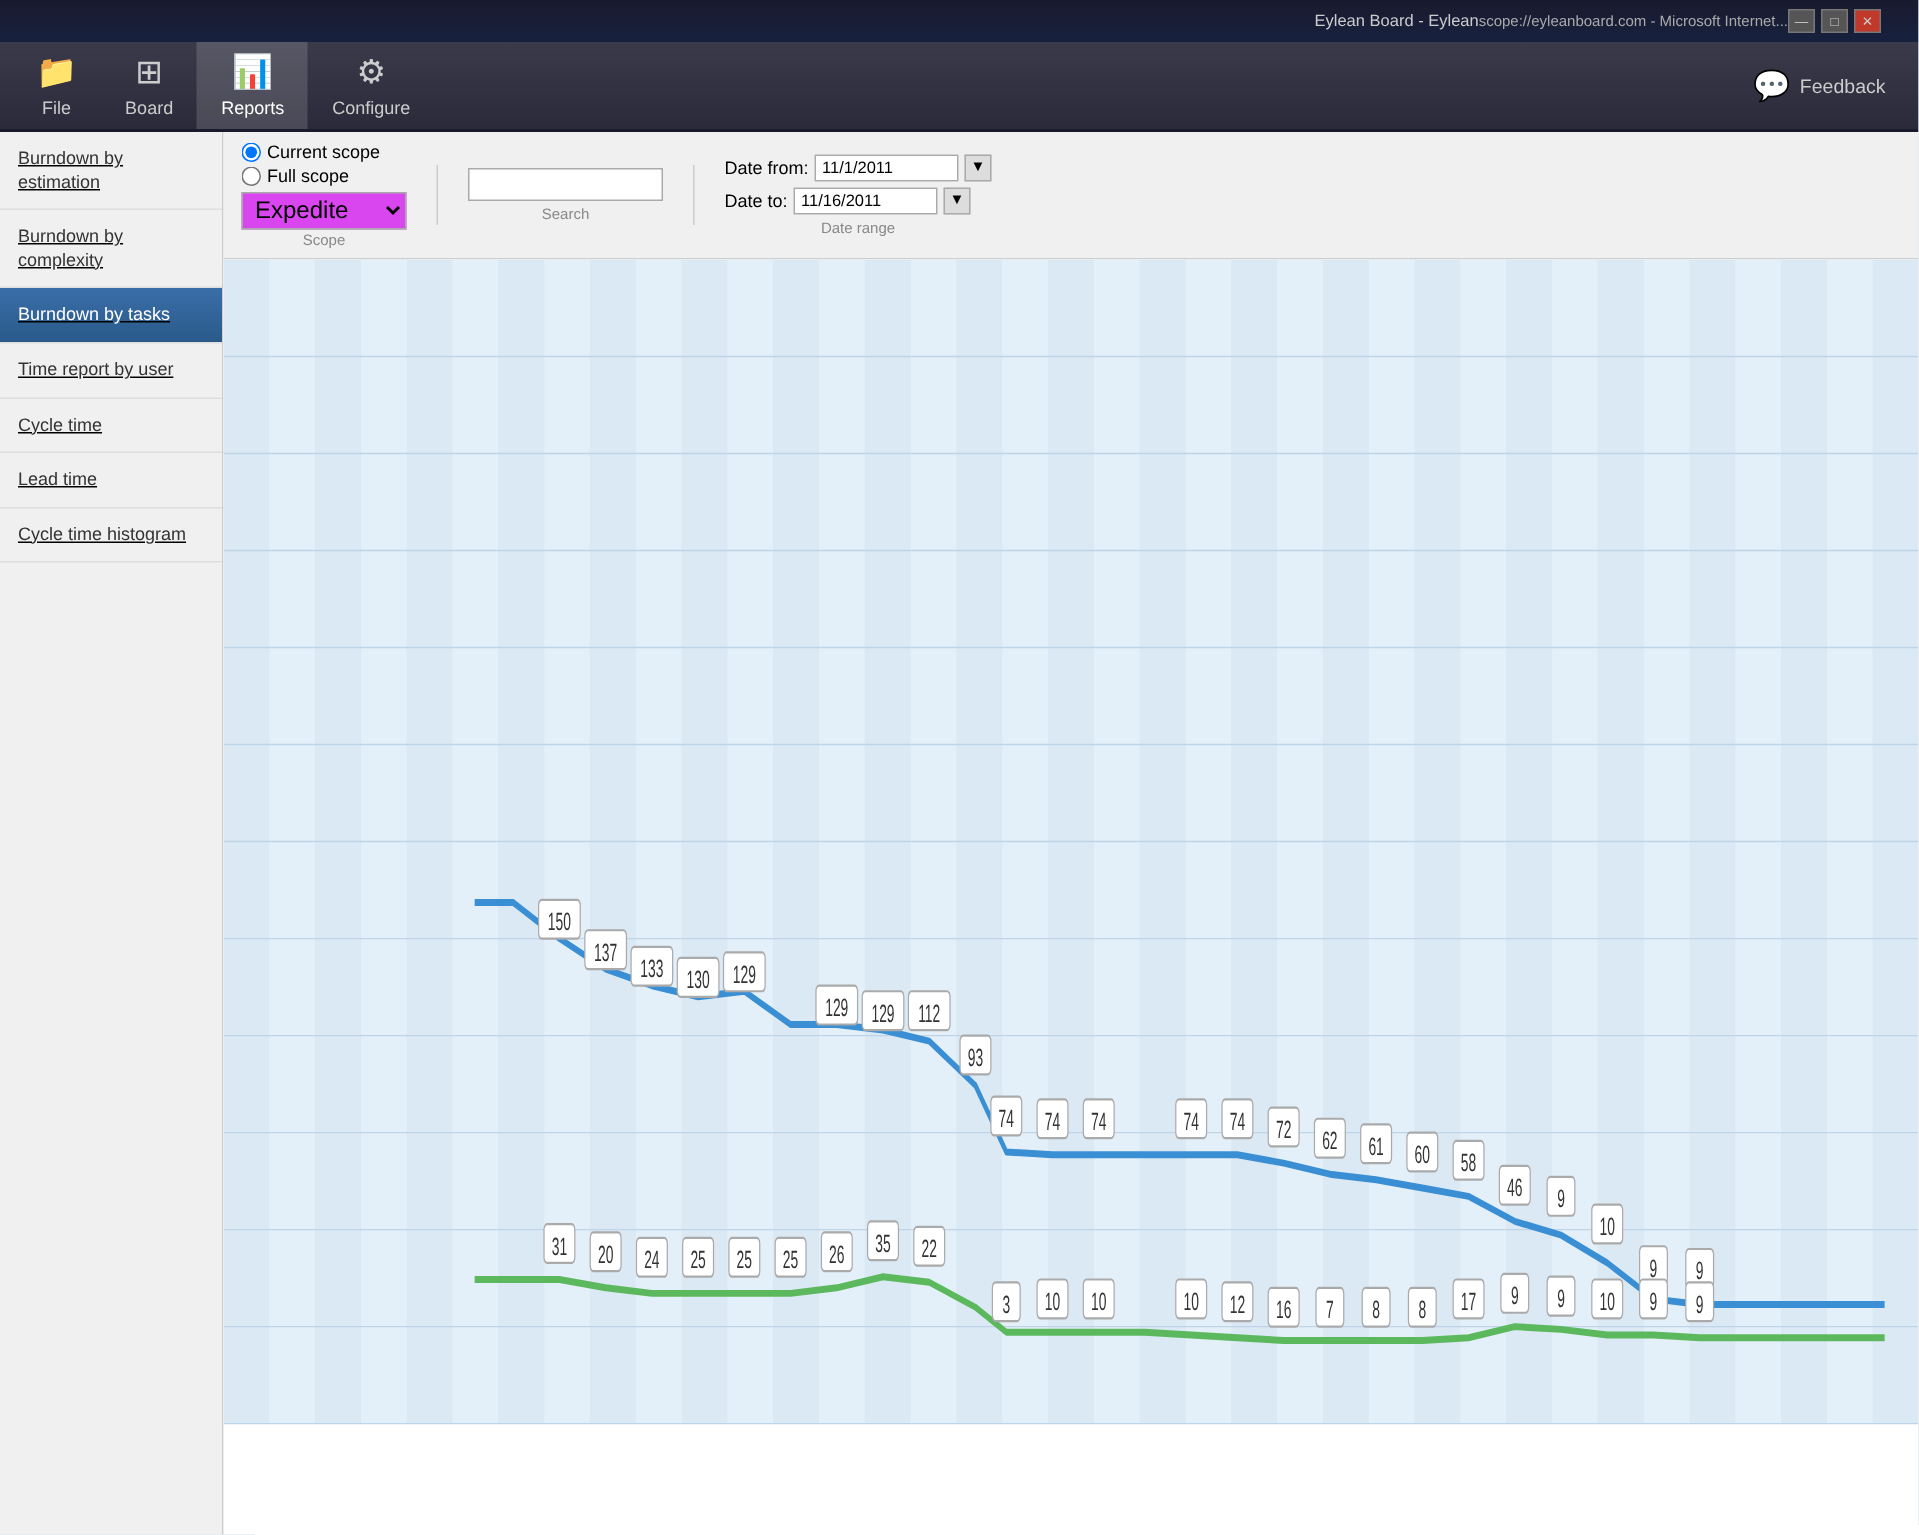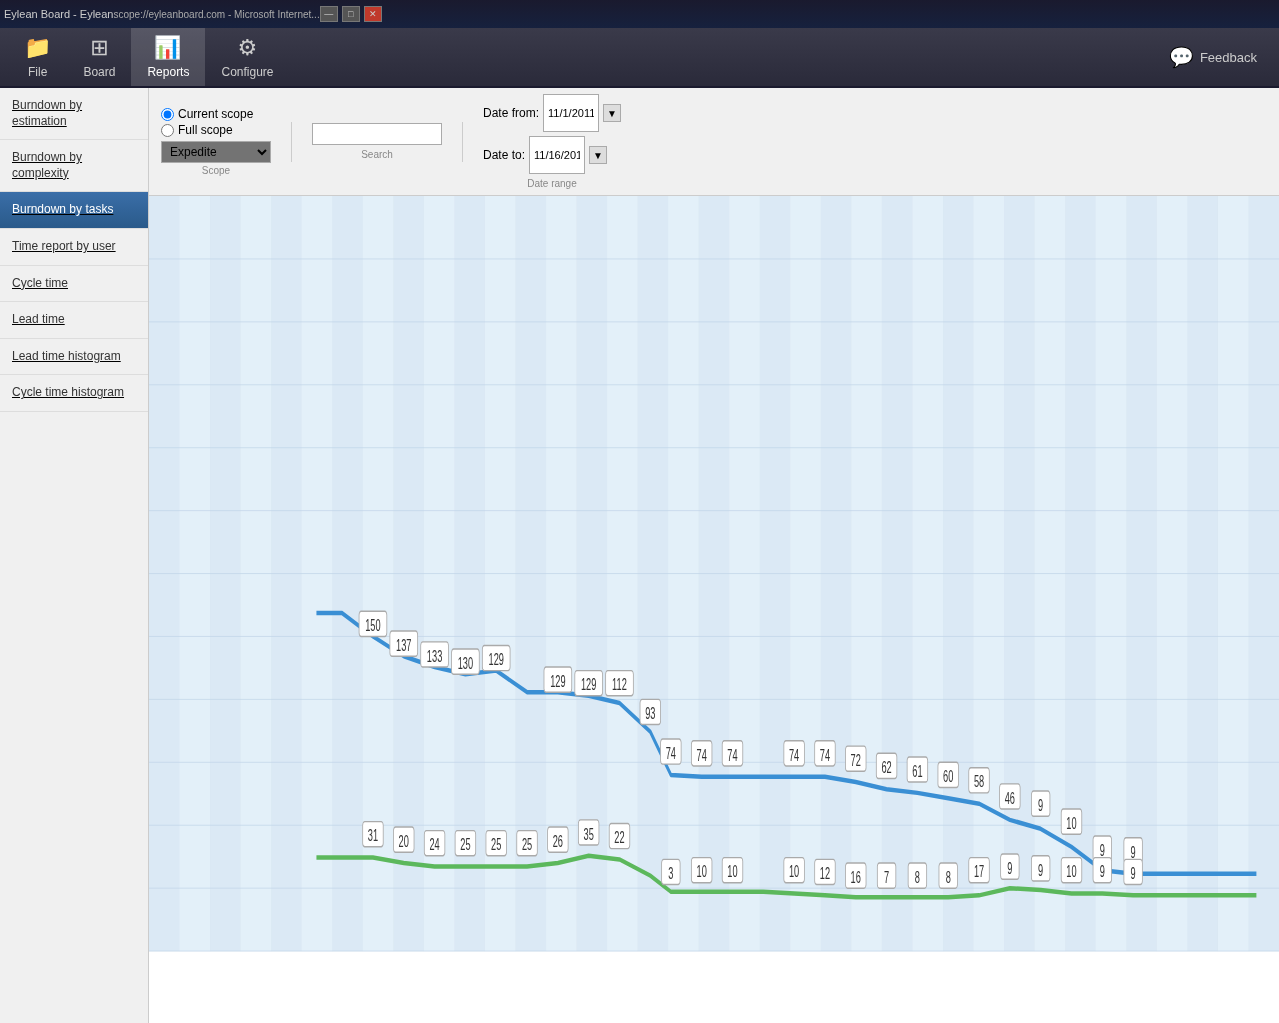--- a/index.html
+++ b/index.html
@@ -5,22 +5,22 @@
     * { box-sizing: border-box; margin: 0; padding: 0; }
     body { font-family: 'Segoe UI', Tahoma, Geneva, Verdana, sans-serif; font-size: 12px; background: #c8d8e8; overflow: hidden; }
 
     
     .title-bar {
       background: linear-gradient(to bottom, #1a1a2e, #16213e);
       color: #ccc;
       height: 28px;
       display: flex;
       align-items: center;
-      justify-content: flex-start;
-      padding: 0 4px;
+      justify-content: flex-end;
+      padding: 0 25px;
       font-size: 11px;
     }
     .title-bar-controls { display: flex; gap: 4px; }
     .title-bar-btn {
       width: 18px; height: 16px;
       background: #555;
       border: 1px solid #777;
       display: flex; align-items: center; justify-content: center;
       font-size: 9px; color: #ccc; cursor: pointer;
     }
@@ -114,24 +114,24 @@
       font-size: 10px;
       color: #888;
       text-align: center;
     }
     .scope-dropdown {
       display: flex;
       align-items: center;
       gap: 4px;
     }
     select {
-      background: #737373;
+      background: #d946ef;
       border: 1px solid #aaa;
       padding: 2px 4px;
-      font-size: 12px;
+      font-size: 16px;
       width: 110px;
     }
     .search-input {
       border: 1px solid #aaa;
       background: white;
       padding: 3px 6px;
       font-size: 12px;
       width: 130px;
       height: 22px;
     }
@@ -142,23 +142,23 @@
       font-size: 12px;
     }
     .date-row {
       display: flex;
       align-items: center;
       gap: 4px;
     }
     .date-input {
       border: 1px solid #aaa;
       background: white;
-      padding: 12px 4px;
+      padding: 2px 4px;
       font-size: 11px;
-      width: 56px;
+      width: 96px;
     }
     .date-btn {
       width: 18px; height: 18px;
       background: #ddd;
       border: 1px solid #aaa;
       font-size: 10px;
       display: flex; align-items: center; justify-content: center;
       cursor: pointer;
     }
     .filter-divider {
@@ -221,21 +221,20 @@
 
 <div class="main-layout">
 
   <div class="sidebar">
     <div class="sidebar-item">Burndown by estimation</div>
     <div class="sidebar-item">Burndown by complexity</div>
     <div class="sidebar-item active">Burndown by tasks</div>
     <div class="sidebar-item">Time report by user</div>
     <div class="sidebar-item">Cycle time</div>
     <div class="sidebar-item">Lead time</div>
-    <div class="sidebar-item">Lead time histogram</div>
     <div class="sidebar-item">Cycle time histogram</div>
   </div>
 
   <div class="content">
 
     <div class="filter-bar">
 
       <div style="display:flex;flex-direction:column;gap:2px;">
         <div class="scope-dropdown">
           <input type="radio" name="scope" checked="" style="">

